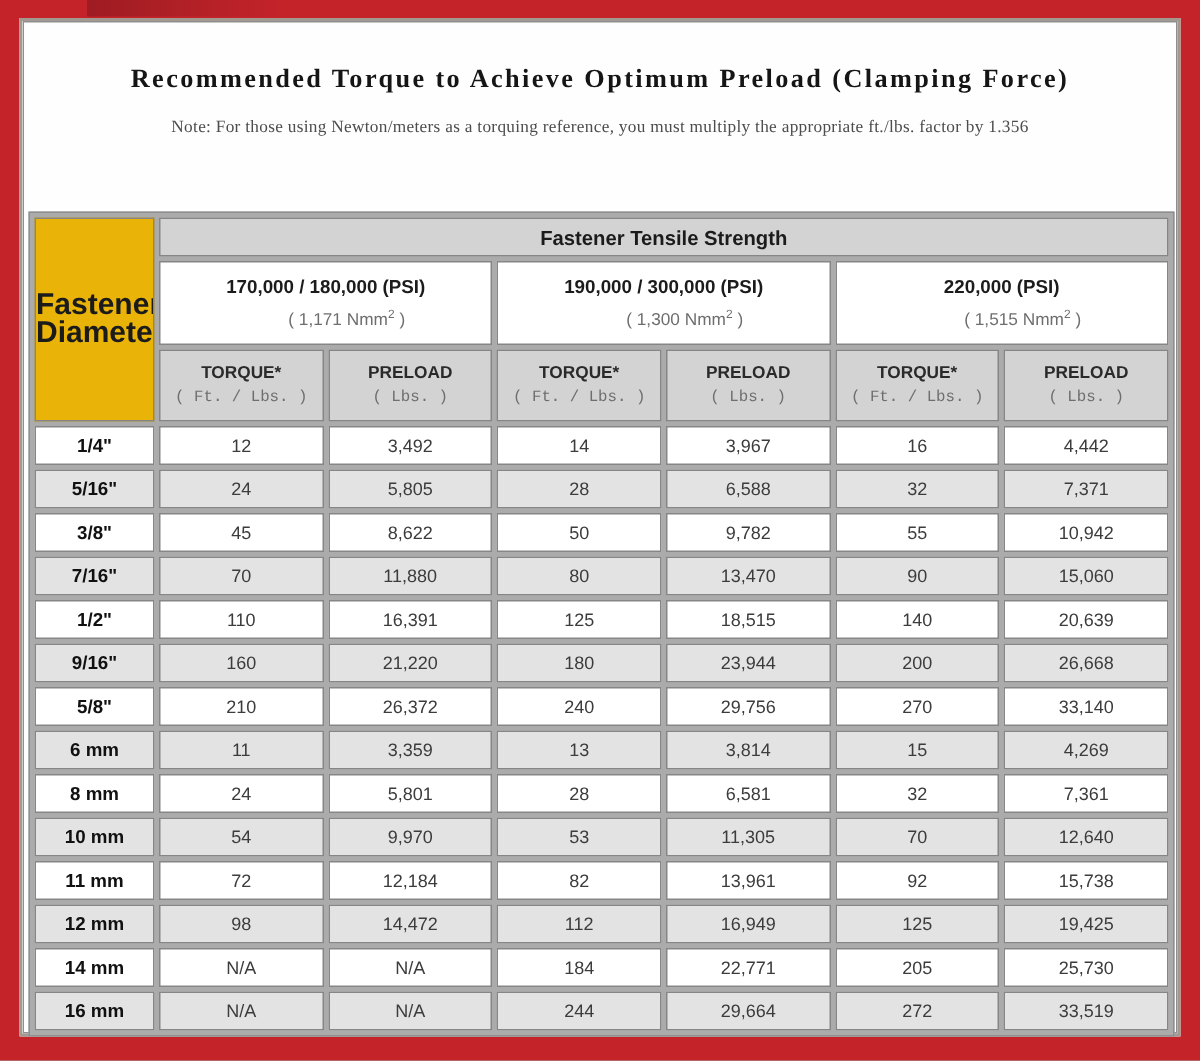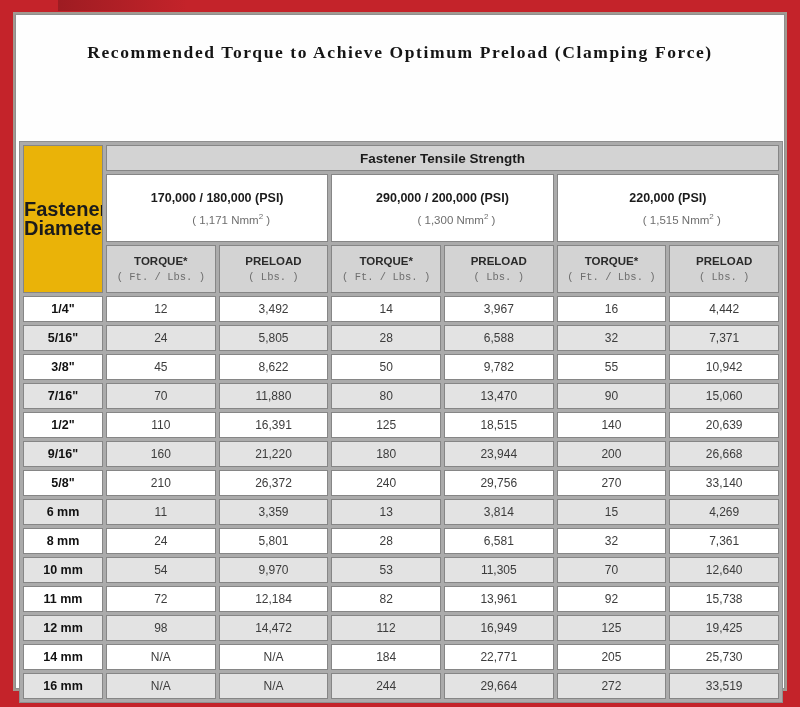--- a/index.html
+++ b/index.html
@@ -89,21 +89,21 @@
   }
   .corner-cell {
     background: #eab308;
     vertical-align: bottom;
     font-size: 20px;
     font-weight: bold;
     color: #1b1b1b;
     line-height: 19px;
     padding-bottom: 7px;
   }
-  .psi-row { height: 68px; }
+  .psi-row { height: 56px; }
   .psi-cell {
     background: #ffffff;
   }
   .psi-main {
     font-size: 12.5px;
     font-weight: bold;
     color: #1b1b1b;
     line-height: 20px;
   }
   .psi-sub {
@@ -142,20 +142,21 @@
 </style>
 </head>
 <body>
 
 <div class="top-smudge"></div>
 
 <div class="panel">
 
   <div class="title-block">
     <div class="title-line">Recommended Torque to Achieve Optimum Preload (Clamping Force)</div>
+    <div class="note-line">Note: For those using Newton/meters as a torquing reference, you must multiply the appropriate ft./lbs. factor by 1.356</div>
   </div>
 
   <div class="table-wrap">
     <table class="spec">
       <colgroup>
         <col style="width:80px">
         <col>
           <col>
           <col>
           <col>
@@ -169,21 +170,21 @@
             <div>Diameter</div>
           </td>
           <th class="hdr-main" colspan="6">Fastener Tensile Strength</th>
         </tr>
         <tr class="psi-row">
           <td class="psi-cell" colspan="2">
             <div class="psi-main">170,000 / 180,000 (PSI)</div>
             <div class="psi-sub"><span>( 1,171 Nmm</span><sup>2</sup><span> )</span></div>
           </td>
           <td class="psi-cell" colspan="2">
-            <div class="psi-main">290,000 / 200,000 (PSI)</div>
+            <div class="psi-main">190,000 / 300,000 (PSI)</div>
             <div class="psi-sub"><span>( 1,300 Nmm</span><sup>2</sup><span> )</span></div>
           </td>
           <td class="psi-cell" colspan="2">
             <div class="psi-main">220,000 (PSI)</div>
             <div class="psi-sub"><span>( 1,515 Nmm</span><sup>2</sup><span> )</span></div>
           </td>
         </tr>
         <tr class="colhdr-row">
           <td class="colhdr-cell">
             <div class="colhdr-title">TORQUE*</div>

